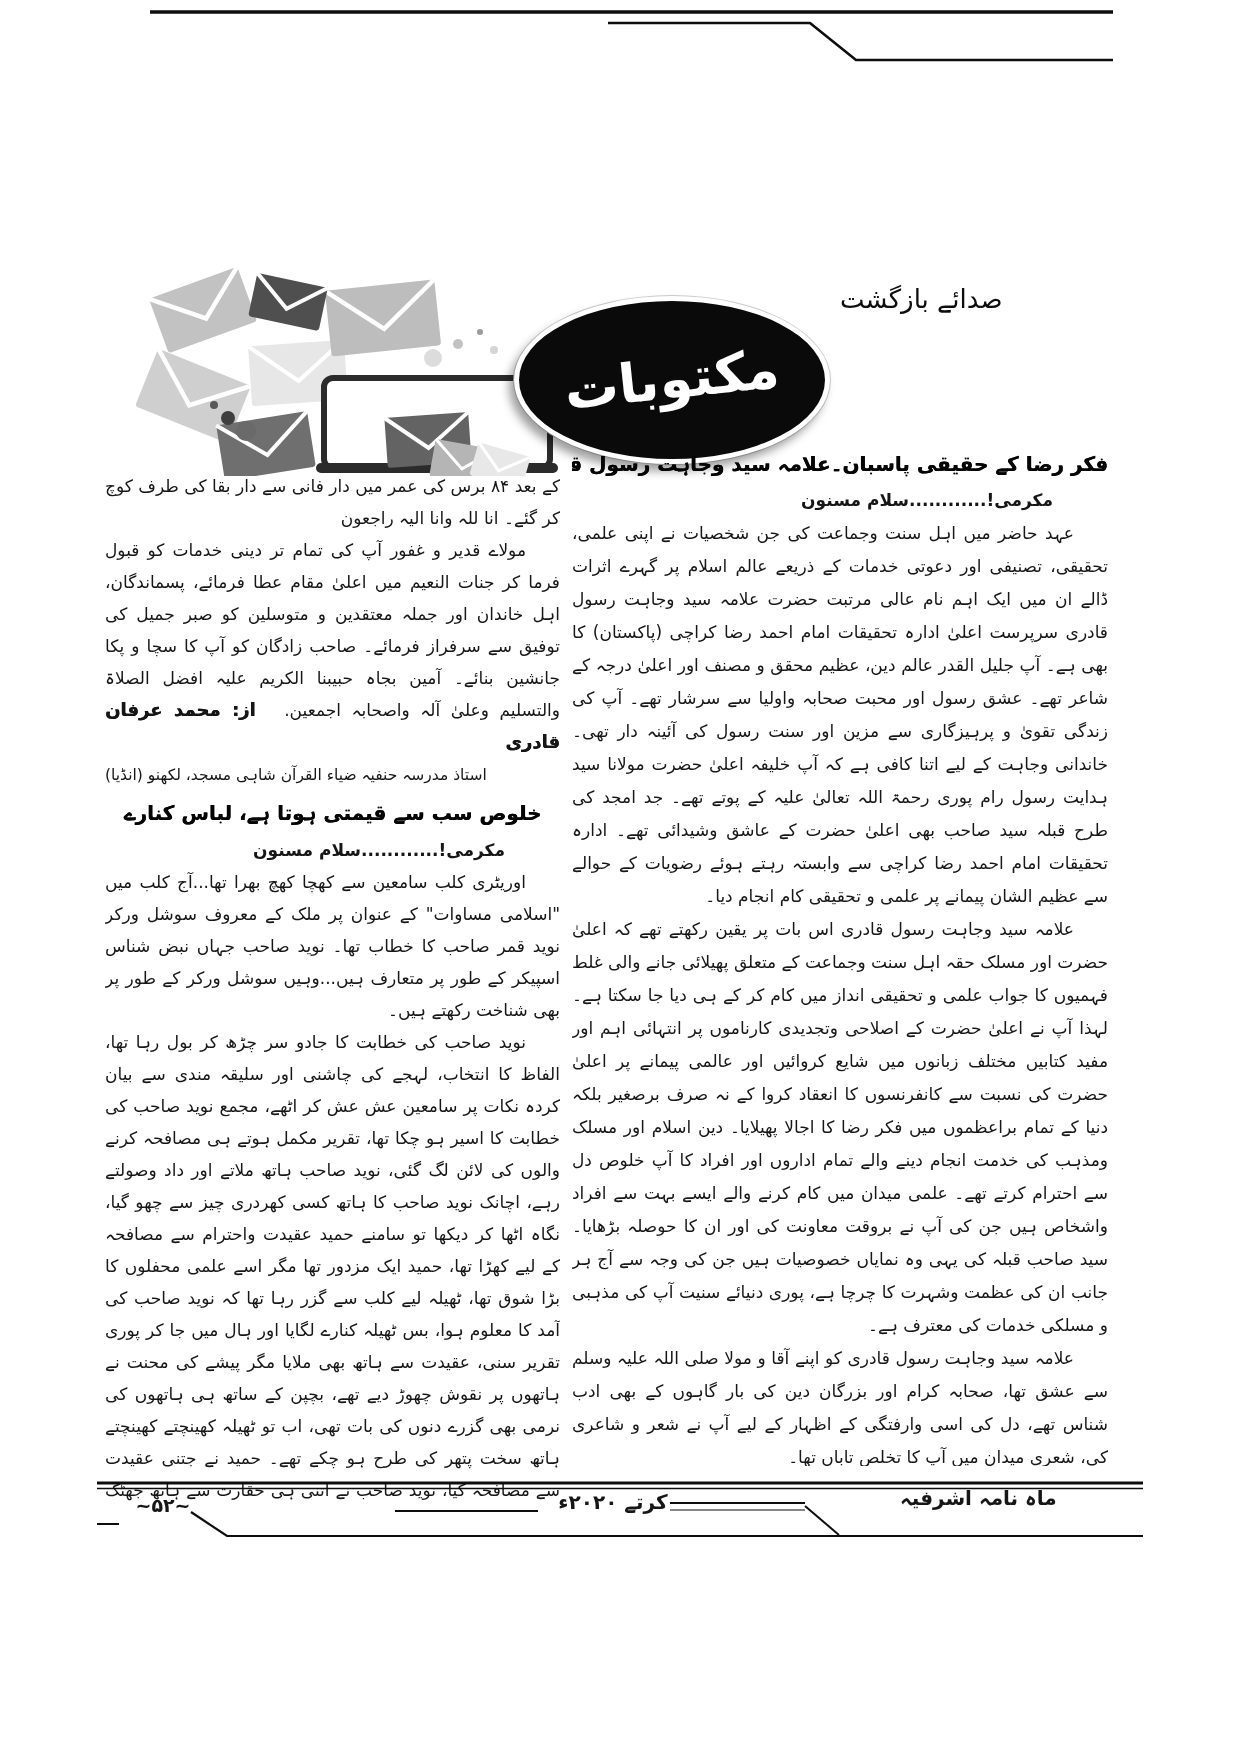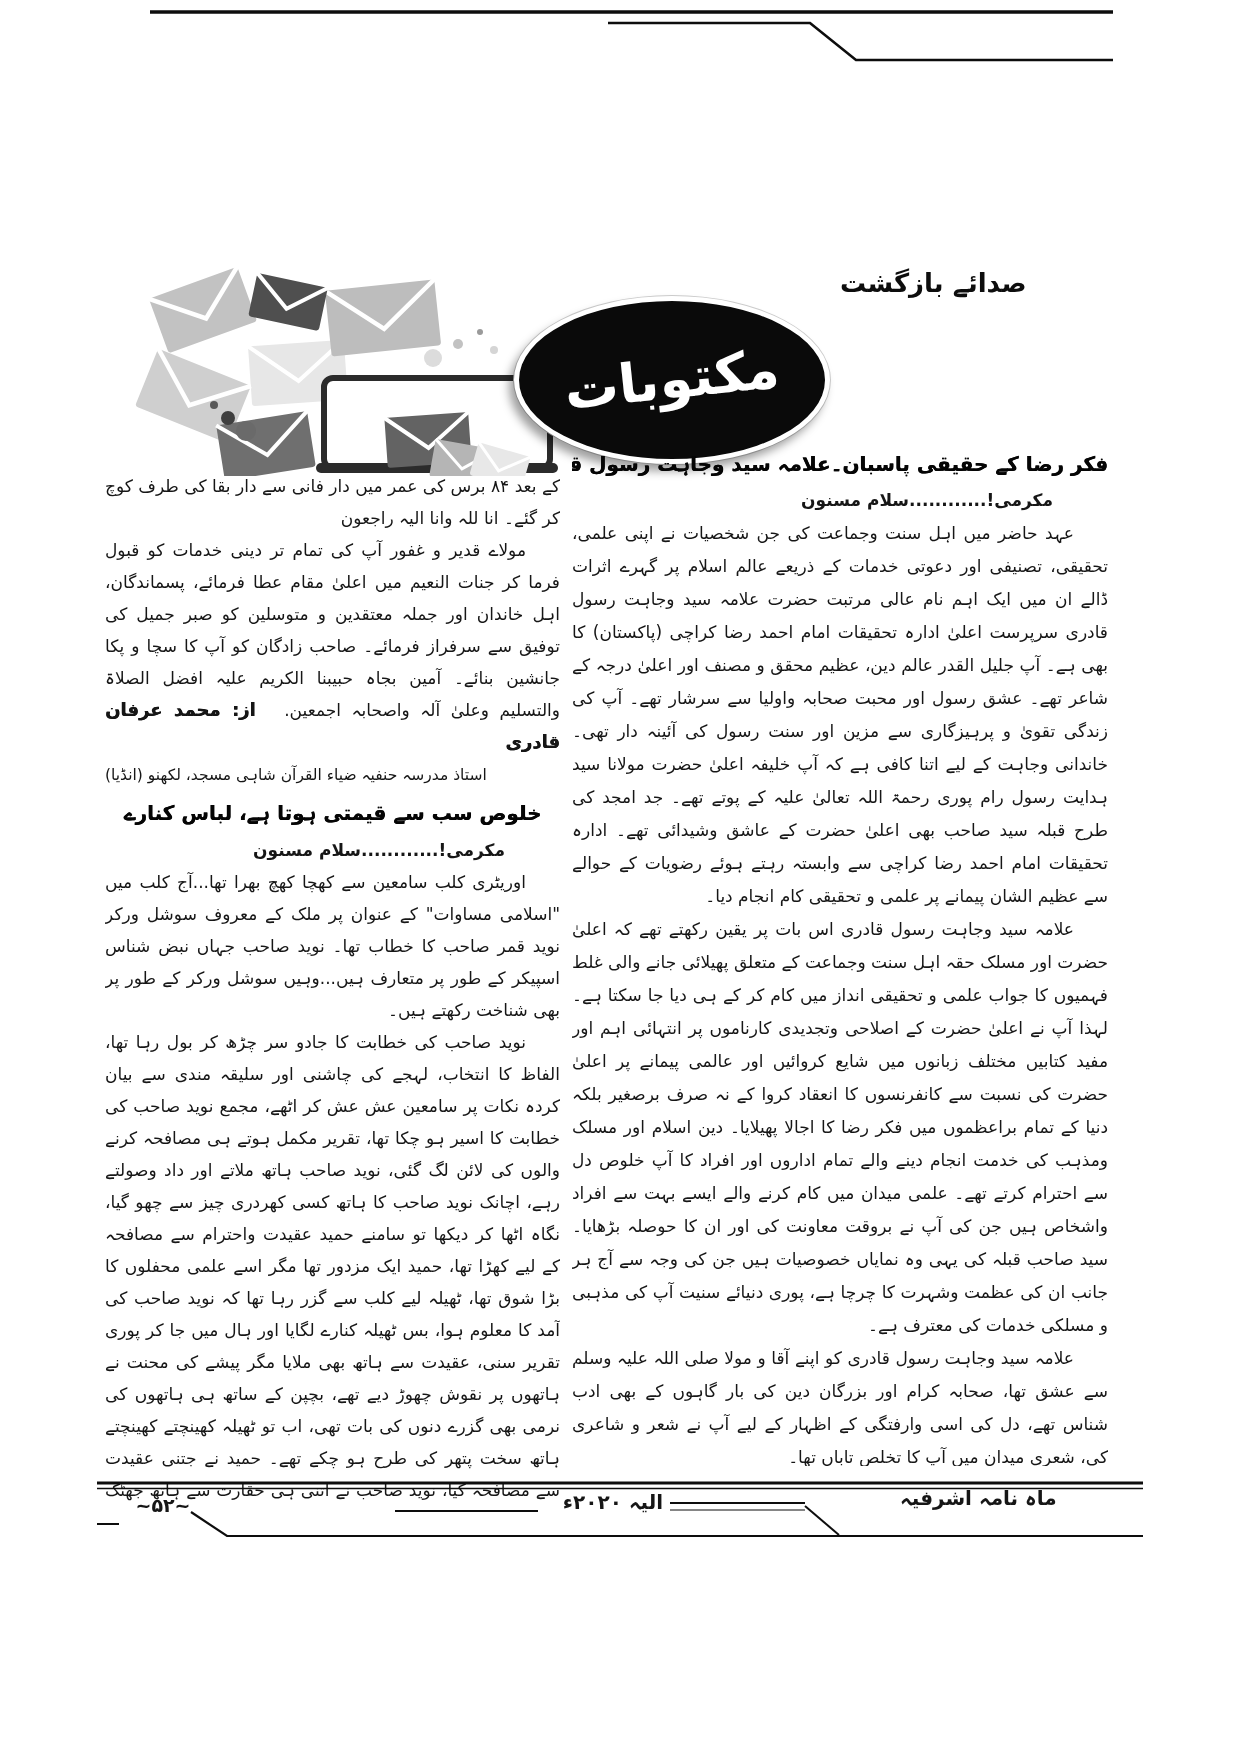--- a/index.html
+++ b/index.html
@@ -7,22 +7,22 @@
     width:1240px;height:1754px;background:#ffffff;position:relative;
     font-family:"DejaVu Sans", sans-serif;color:#161616;
     overflow:hidden;
   }
   .sheet{position:absolute;inset:0;background:#fff;}
   .urdu{direction:rtl;unicode-bidi:isolate;}
 
   
   .header-rules{position:absolute;left:0;top:255;width:1240px;height:70px;}
   .section-label{
-    position:absolute;top:268px;right:150px;width:250px;
-    font-size:26px;font-weight:bold;text-align:left;color:#0d0d0d;
+    position:absolute;top:284px;right:150px;width:250px;
+    font-size:26px;font-weight:normal;text-align:left;color:#0d0d0d;
     letter-spacing:0.5px;white-space:nowrap;
   }
   .mail-art{position:absolute;left:128px;top:258px;width:436px;height:218px;}
   .badge{
     position:absolute;left:514px;top:296px;width:306px;height:158px;
     background:#0a0a0a;border:5px solid #ffffff;border-radius:50%;
     box-shadow:-5px 7px 10px rgba(0,0,0,0.38), 0 0 0 1px #cfcfcf;
     display:flex;align-items:center;justify-content:center;
   }
   .badge-text{
@@ -159,17 +159,17 @@
       <path d="M2,5 H1048" stroke="#0d0d0d" stroke-width="3" fill="none"></path>
       <path d="M2,10.5 H1048" stroke="#0d0d0d" stroke-width="1.3" fill="none"></path>
       <path d="M2,46 H24" stroke="#0d0d0d" stroke-width="2" fill="none"></path>
       <path d="M96,34 L132,58 H1048" stroke="#0d0d0d" stroke-width="2.2" fill="none"></path>
       <path d="M300,33 H443" stroke="#0d0d0d" stroke-width="2" fill="none"></path>
       <path d="M575,25 H710" stroke="#0d0d0d" stroke-width="2.2" fill="none"></path>
       <path d="M575,32 H710" stroke="#0d0d0d" stroke-width="1.2" fill="none"></path>
       <path d="M710,28 L744,57" stroke="#0d0d0d" stroke-width="2" fill="none"></path>
     </svg>
     <div class="f-mag urdu">ماہ نامہ اشرفیہ</div>
-    <div class="f-issue urdu">الیہ ۲۰۲۰ء</div>
+    <div class="f-issue urdu">کرتے ۲۰۲۰ء</div>
     <div class="f-page urdu">~۵۲~</div>
   </div>
 
 </div>
 
 </body></html>

